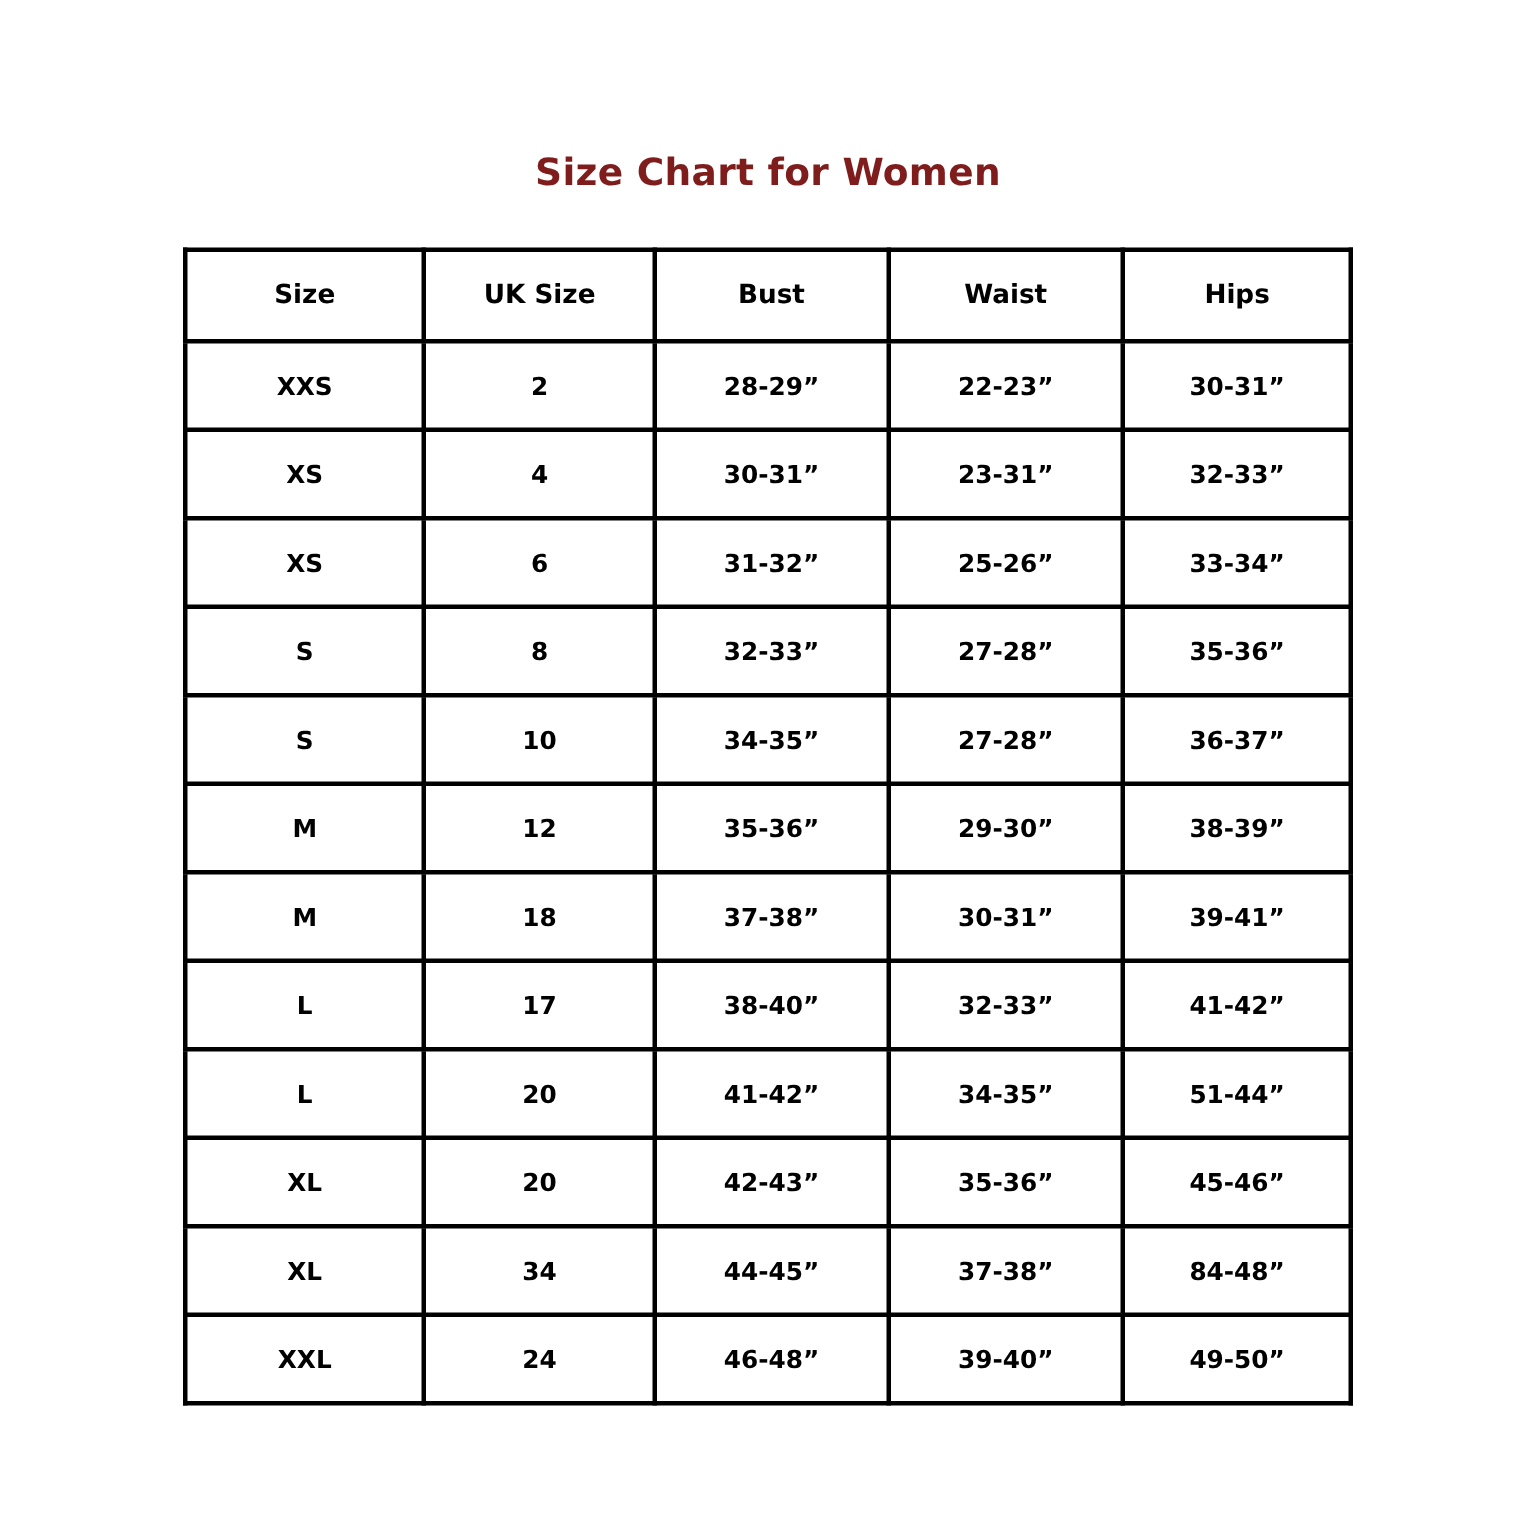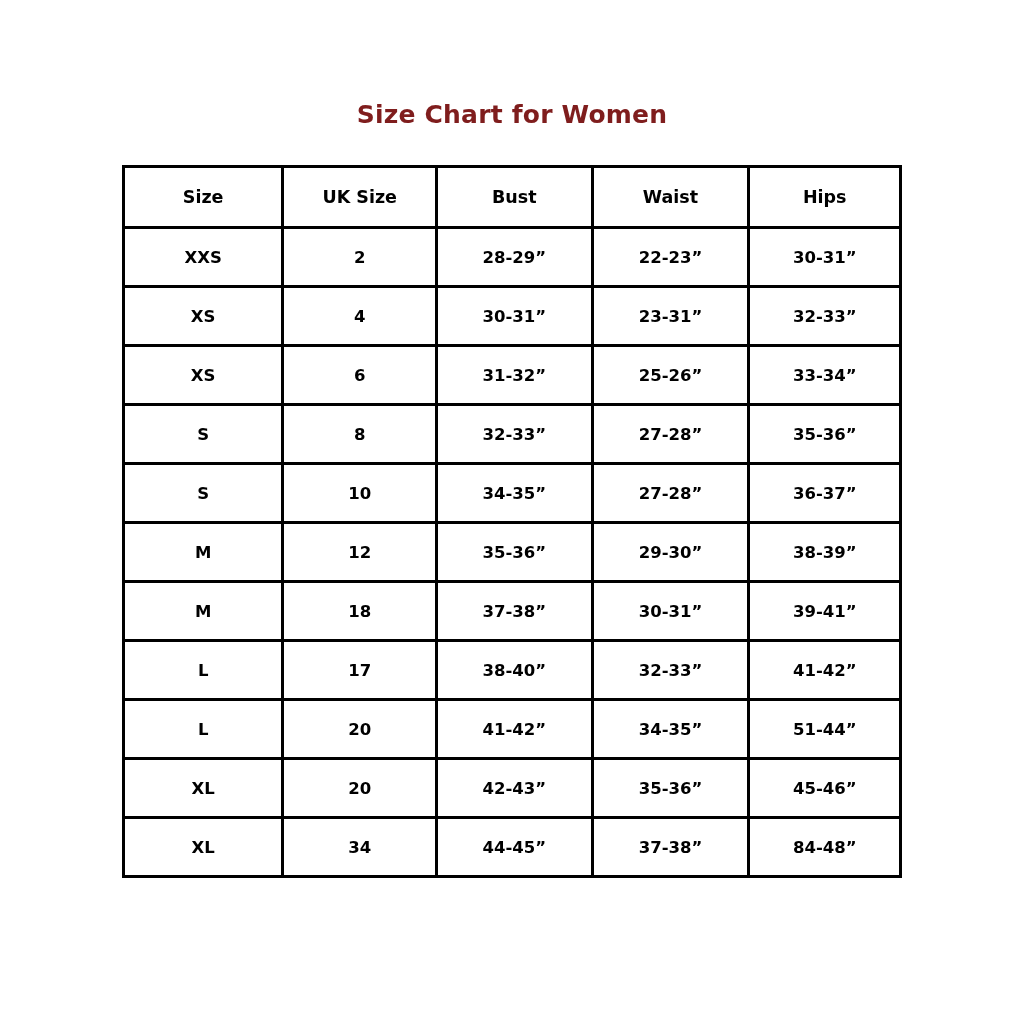--- a/index.html
+++ b/index.html
@@ -159,17 +159,24 @@
           <td>35-36”</td>
           <td>45-46”</td>
         </tr>
         <tr>
           <td>XL</td>
           <td>34</td>
           <td>44-45”</td>
           <td>37-38”</td>
           <td>84-48”</td>
         </tr>
+        <tr>
+          <td>XXL</td>
+          <td>24</td>
+          <td>46-48”</td>
+          <td>39-40”</td>
+          <td>49-50”</td>
+        </tr>
       </tbody>
     </table>
   </div>
 
 </div>
 
 </body></html>

